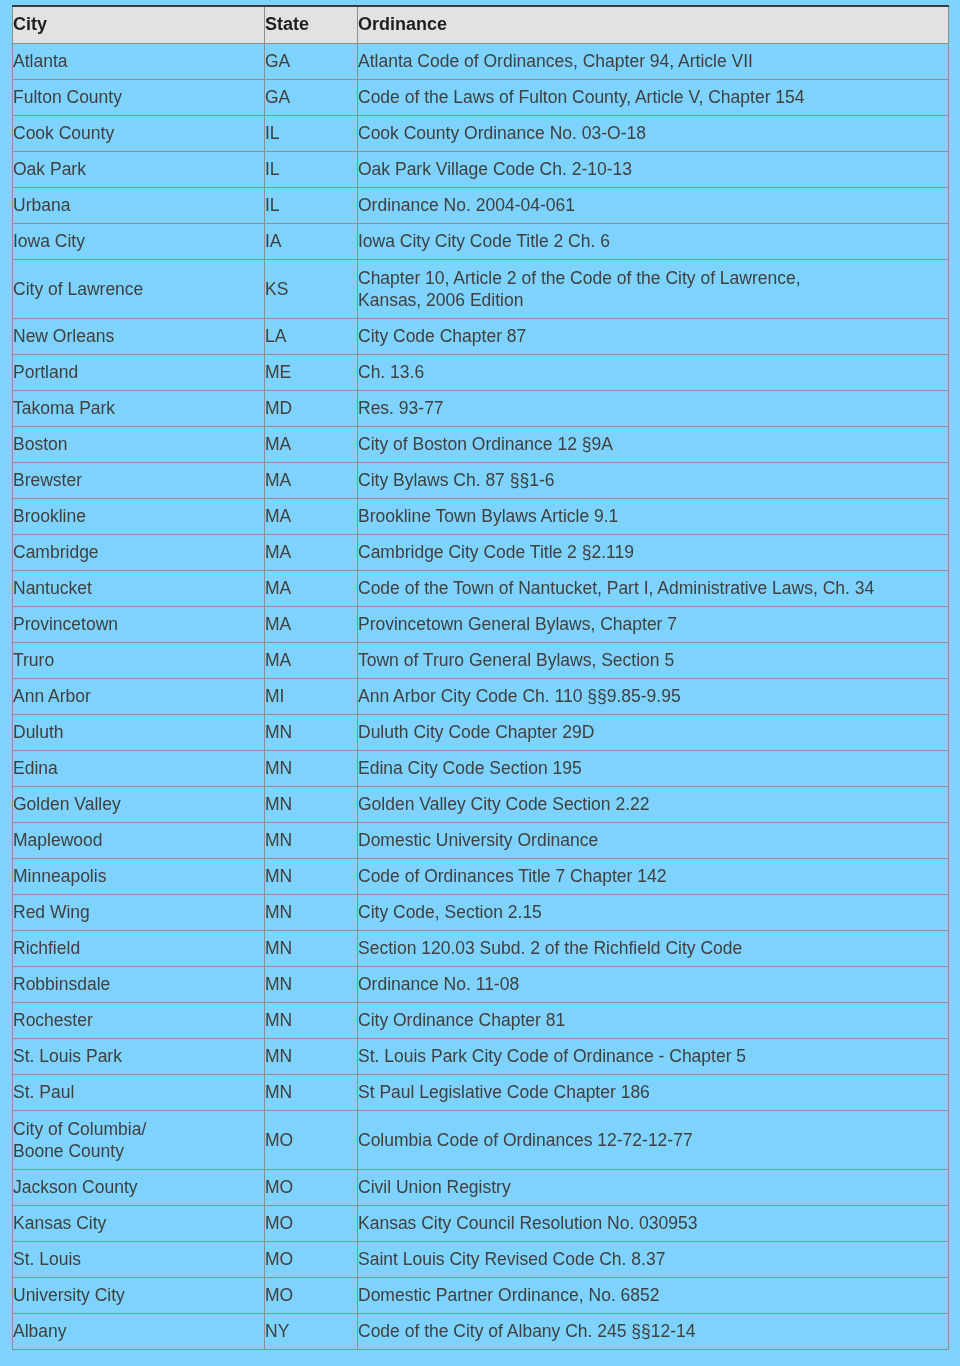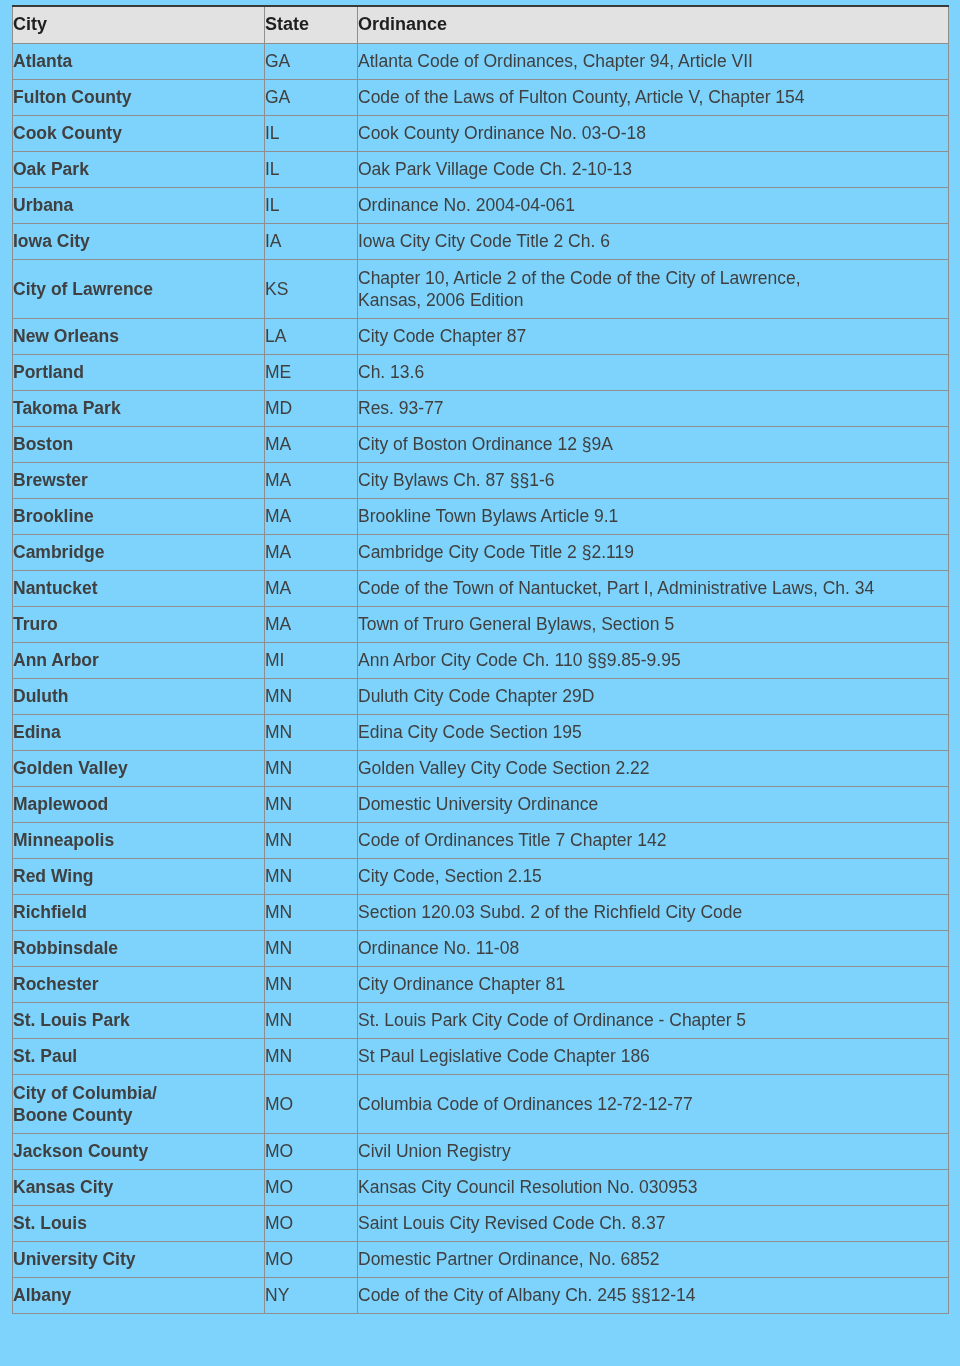--- a/index.html
+++ b/index.html
@@ -70,21 +70,20 @@
     color: #404040;
     font-size: 17.5px;
   }
 
   .ordinance-table tbody td.state-cell {
     text-align: left;
   }
 
   .wrap-city {
     white-space: pre-line;
-    font-weight: bold;
   }
   .wrap-ord {
     white-space: pre-line;
   }
 </style>
 </head>
 <body>
 
 <div class="page">
   <table class="ordinance-table">
@@ -171,20 +170,25 @@
           <td class="cell-pad-left wrap-city">Cambridge</td>
           <td class="cell-pad-center state-cell">MA</td>
           <td class="cell-pad-left wrap-ord">Cambridge City Code Title 2 §2.119</td>
         </tr>
         <tr>
           <td class="cell-pad-left wrap-city">Nantucket</td>
           <td class="cell-pad-center state-cell">MA</td>
           <td class="cell-pad-left wrap-ord">Code of the Town of Nantucket, Part I, Administrative Laws, Ch. 34</td>
         </tr>
         <tr>
+          <td class="cell-pad-left wrap-city">Provincetown</td>
+          <td class="cell-pad-center state-cell">MA</td>
+          <td class="cell-pad-left wrap-ord">Provincetown General Bylaws, Chapter 7</td>
+        </tr>
+        <tr>
           <td class="cell-pad-left wrap-city">Truro</td>
           <td class="cell-pad-center state-cell">MA</td>
           <td class="cell-pad-left wrap-ord">Town of Truro General Bylaws, Section 5</td>
         </tr>
         <tr>
           <td class="cell-pad-left wrap-city">Ann Arbor</td>
           <td class="cell-pad-center state-cell">MI</td>
           <td class="cell-pad-left wrap-ord">Ann Arbor City Code Ch. 110 §§9.85-9.95</td>
         </tr>
         <tr>

